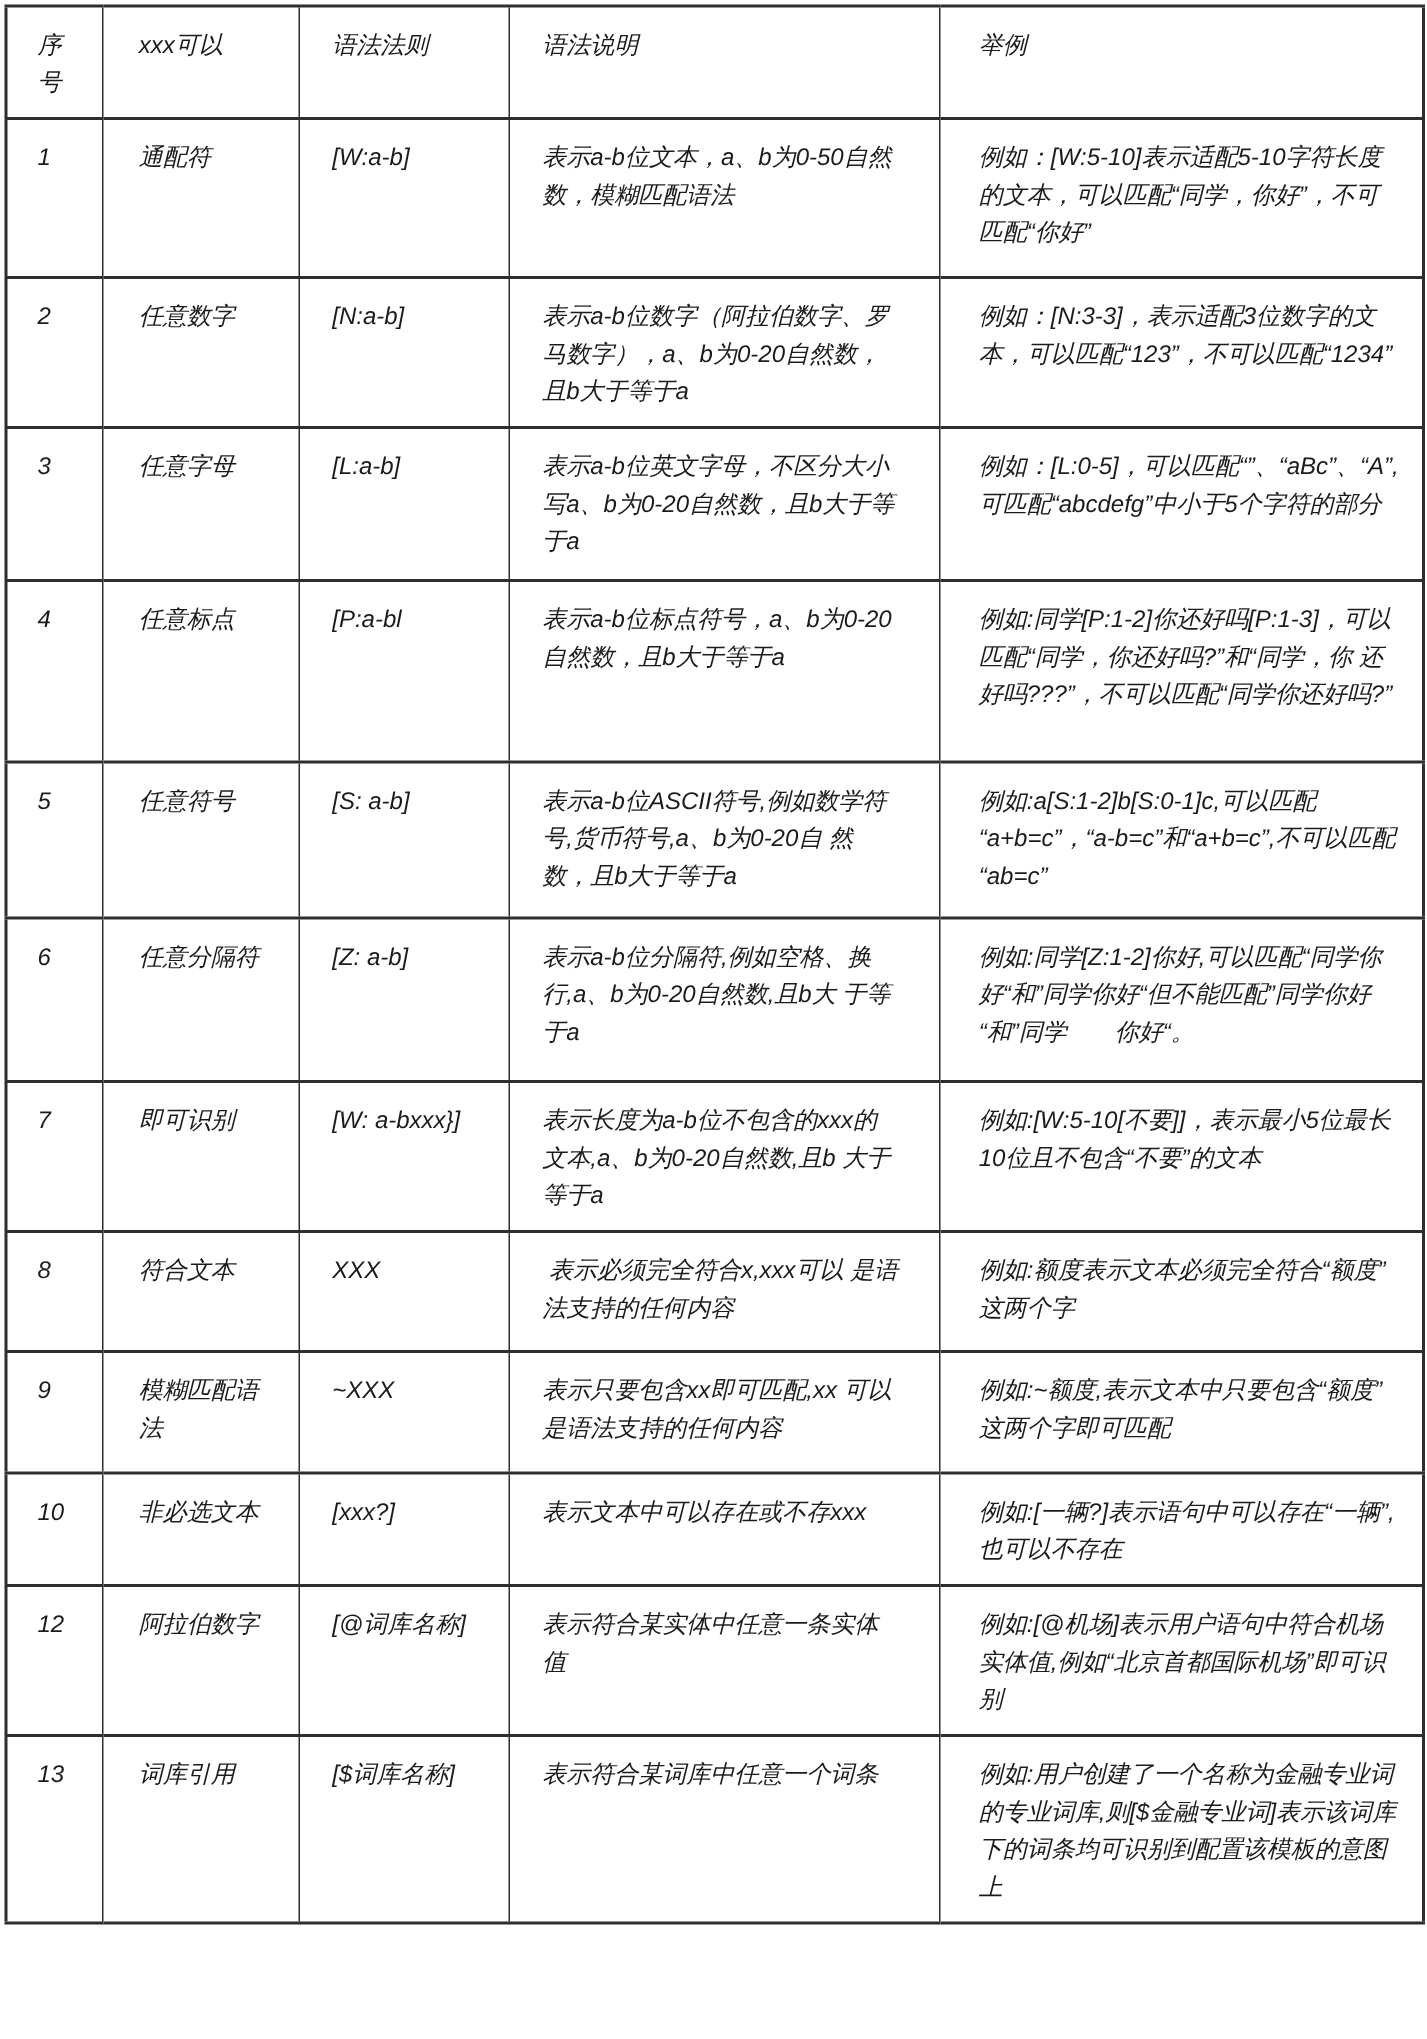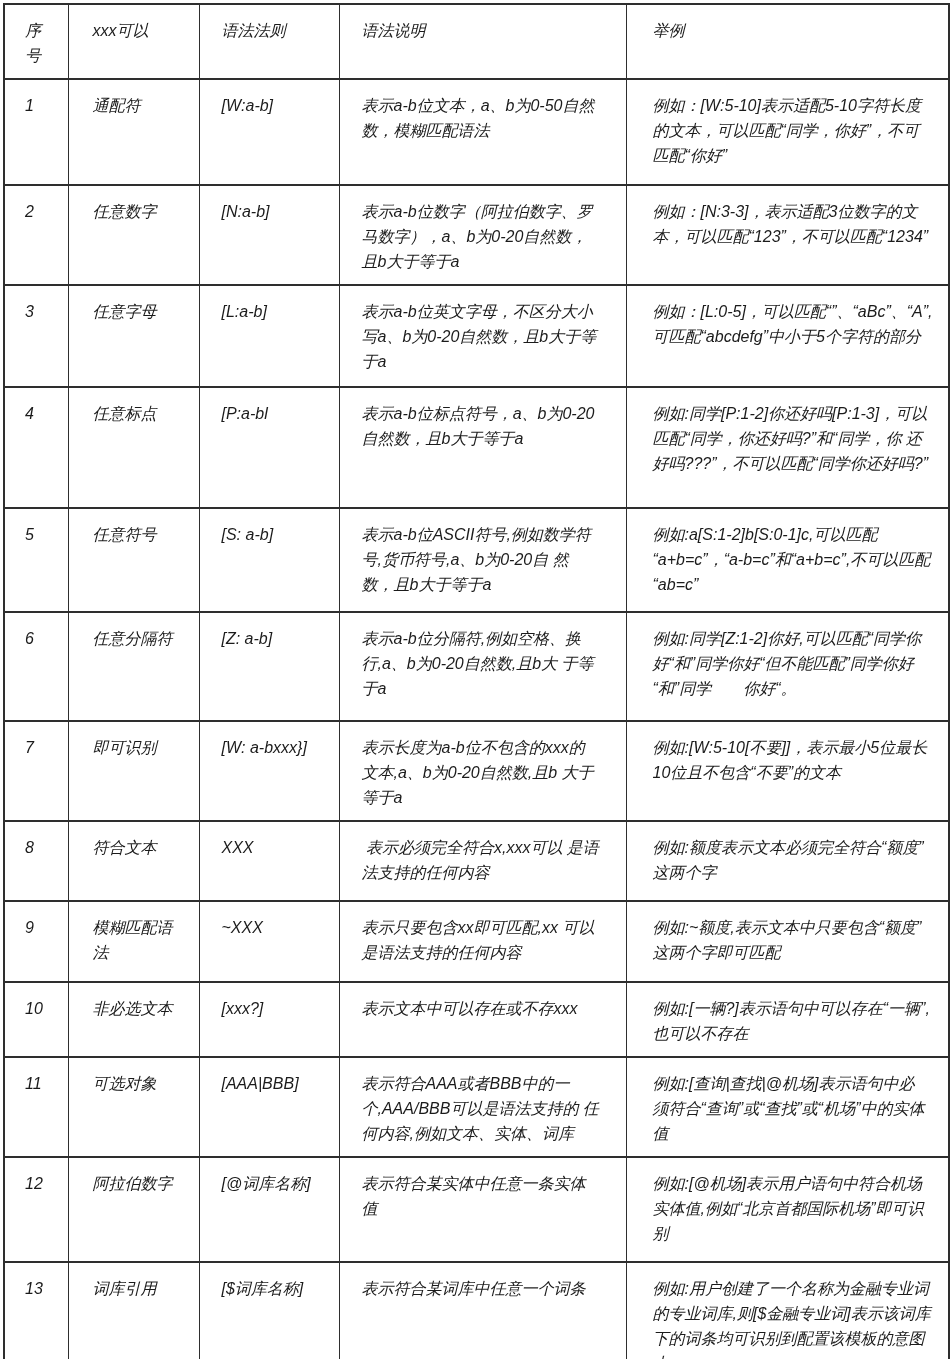--- a/index.html
+++ b/index.html
@@ -159,27 +159,20 @@
           <td>例如:~额度,表示文本中只要包含“额度”这两个字即可匹配</td>
         </tr>
         <tr>
           <td>10</td>
           <td>非必选文本</td>
           <td>[xxx?]</td>
           <td>表示文本中可以存在或不存xxx</td>
           <td>例如:[一辆?]表示语句中可以存在“一辆”,也可以不存在</td>
         </tr>
         <tr>
-          <td>11</td>
-          <td>可选对象</td>
-          <td>[AAA|BBB]</td>
-          <td>表示符合AAA或者BBB中的一个,AAA/BBB可以是语法支持的 任何内容,例如文本、实体、词库</td>
-          <td>例如:[查询|查找|@机场]表示语句中必 须符合“查询”或“查找”或“机场”中的实体值</td>
-        </tr>
-        <tr>
           <td>12</td>
           <td>阿拉伯数字</td>
           <td>[@词库名称]</td>
           <td>表示符合某实体中任意一条实体值</td>
           <td>例如:[@机场]表示用户语句中符合机场实体值,例如“北京首都国际机场”即可识别</td>
         </tr>
         <tr>
           <td>13</td>
           <td>词库引用</td>
           <td>[$词库名称]</td>

